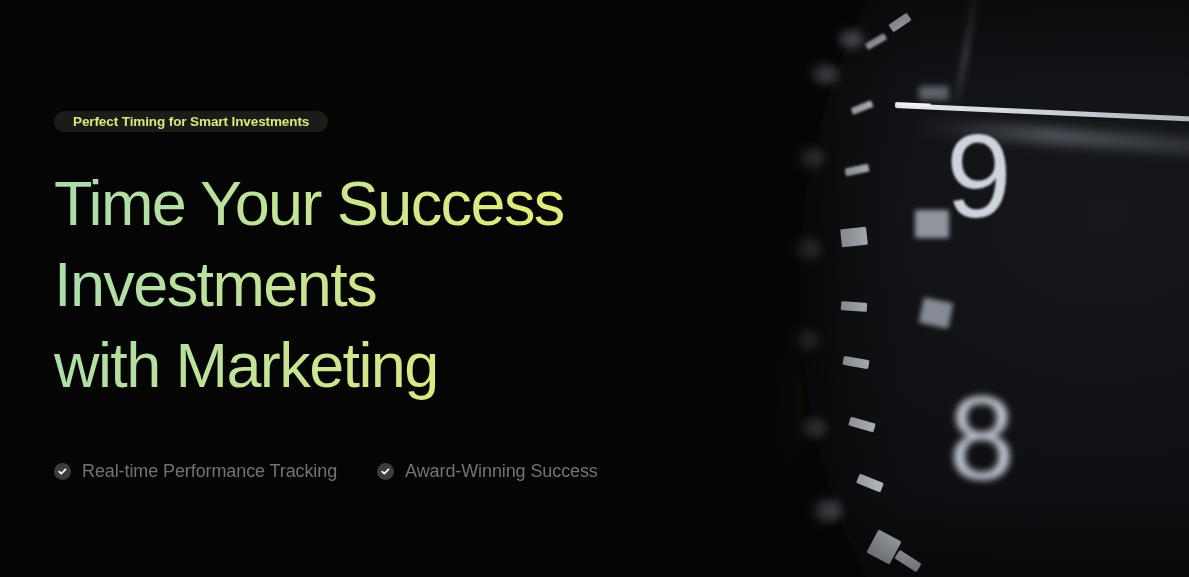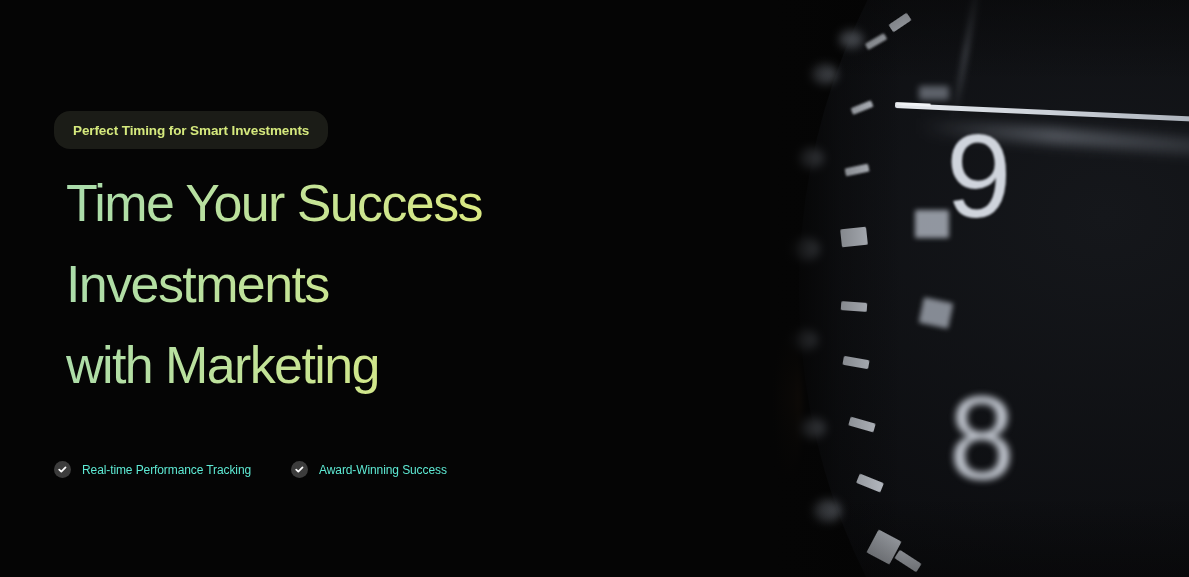--- a/index.html
+++ b/index.html
@@ -179,40 +179,40 @@
   .content {
     position:absolute;
     left:54px; top:0;
     width:780px; height:577px;
     z-index:5;
   }
 
   .badge {
     position:absolute;
     left:0; top:111px;
-    height:38px;
+    height:21px;
     padding:0 19px;
     display:inline-flex;
     align-items:center;
     border-radius:16px;
     background:#1b1c17;
     white-space:nowrap;
   }
   .badge-text {
     font-size:13.5px;
     font-weight:700;
     letter-spacing:-0.1px;
     color:#d5e97d;
   }
 
   .headline {
     position:absolute;
-    left:12px; top:163px;
+    left:0; top:163px;
     width:700px;
-    font-size:52px;
+    font-size:63px;
     line-height:81px;
     font-weight:400;
     letter-spacing:-1.6px;
     background:linear-gradient(100deg, #a9dcac 0%, #bfe29a 28%, #d6e887 52%, #e6ec73 74%, #edec6b 100%);
     -webkit-background-clip:text;
     background-clip:text;
     -webkit-text-fill-color:transparent;
     color:transparent;
   }
   .headline .hl-line { display:block; }
@@ -234,23 +234,23 @@
     width:17px; height:17px;
     border-radius:50%;
     background:#3c3c3c;
     display:flex;
     align-items:center;
     justify-content:center;
     flex:0 0 auto;
   }
   .check svg { display:block; }
   .feature-label {
-    font-size:12px;
+    font-size:18px;
     font-weight:400;
-    color:#5eead4;
+    color:#737373;
     letter-spacing:-0.1px;
   }
 </style>
 </head>
 <body>
 
 <div class="hero">
 
   <div class="photo">
     <div class="dial"></div>

